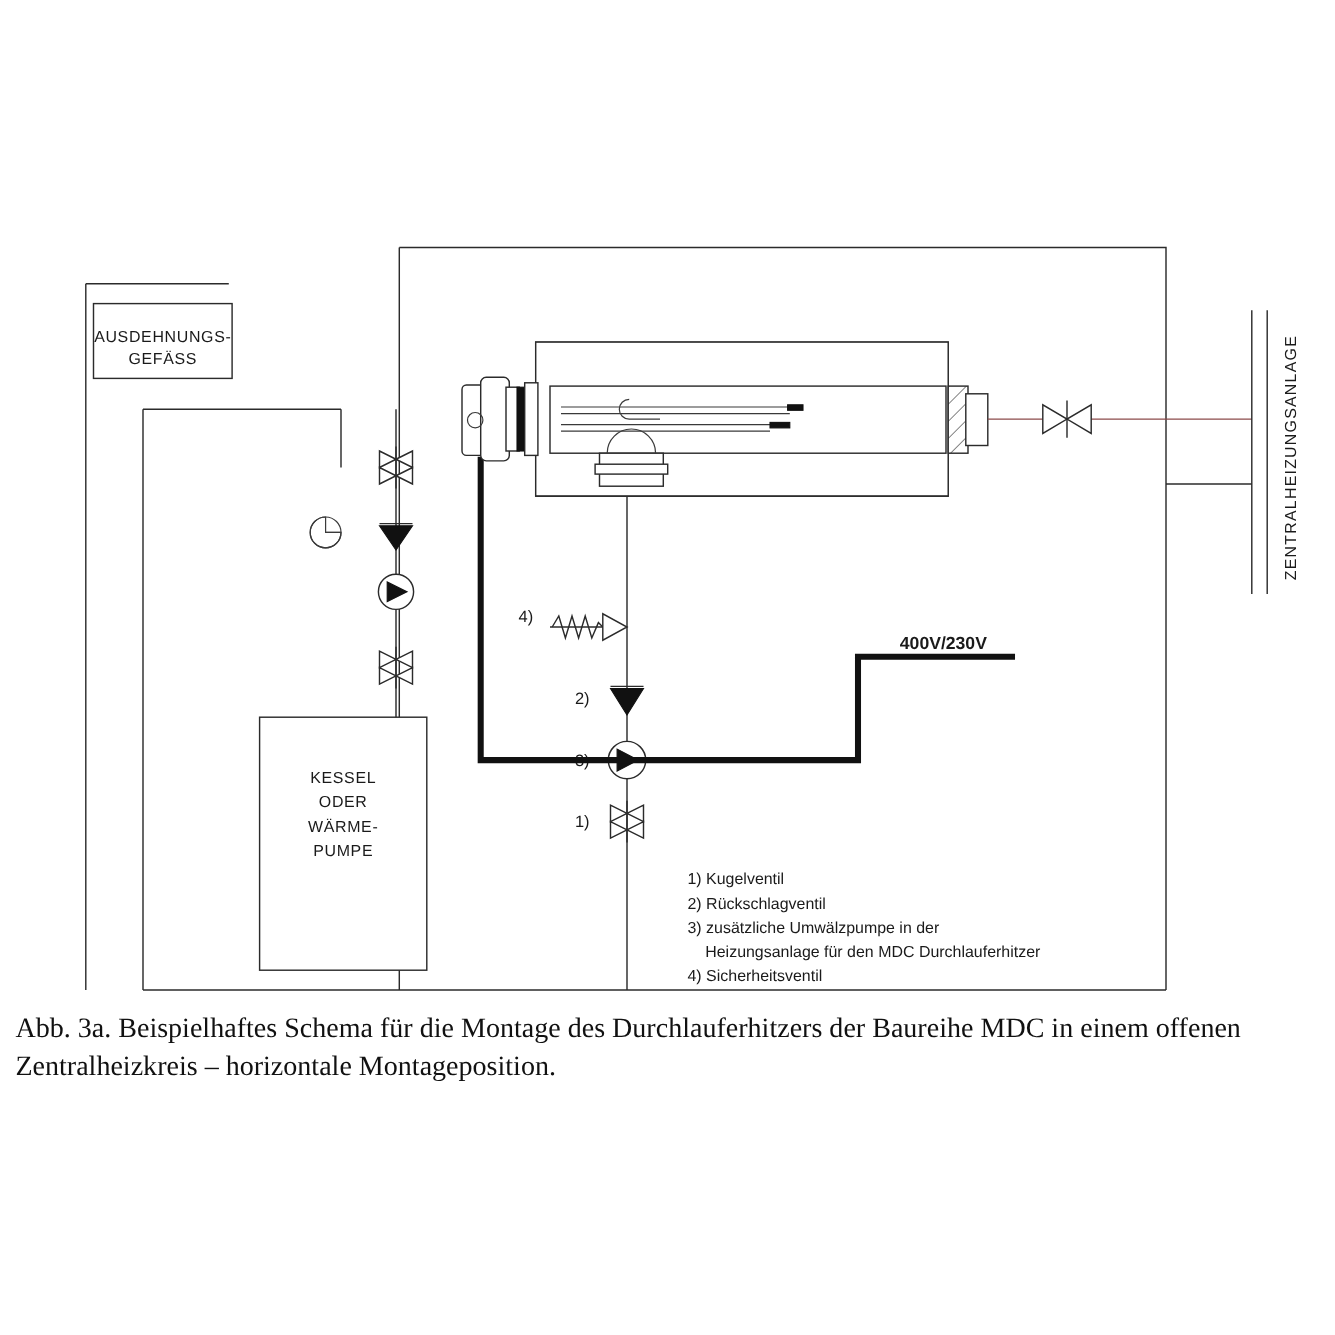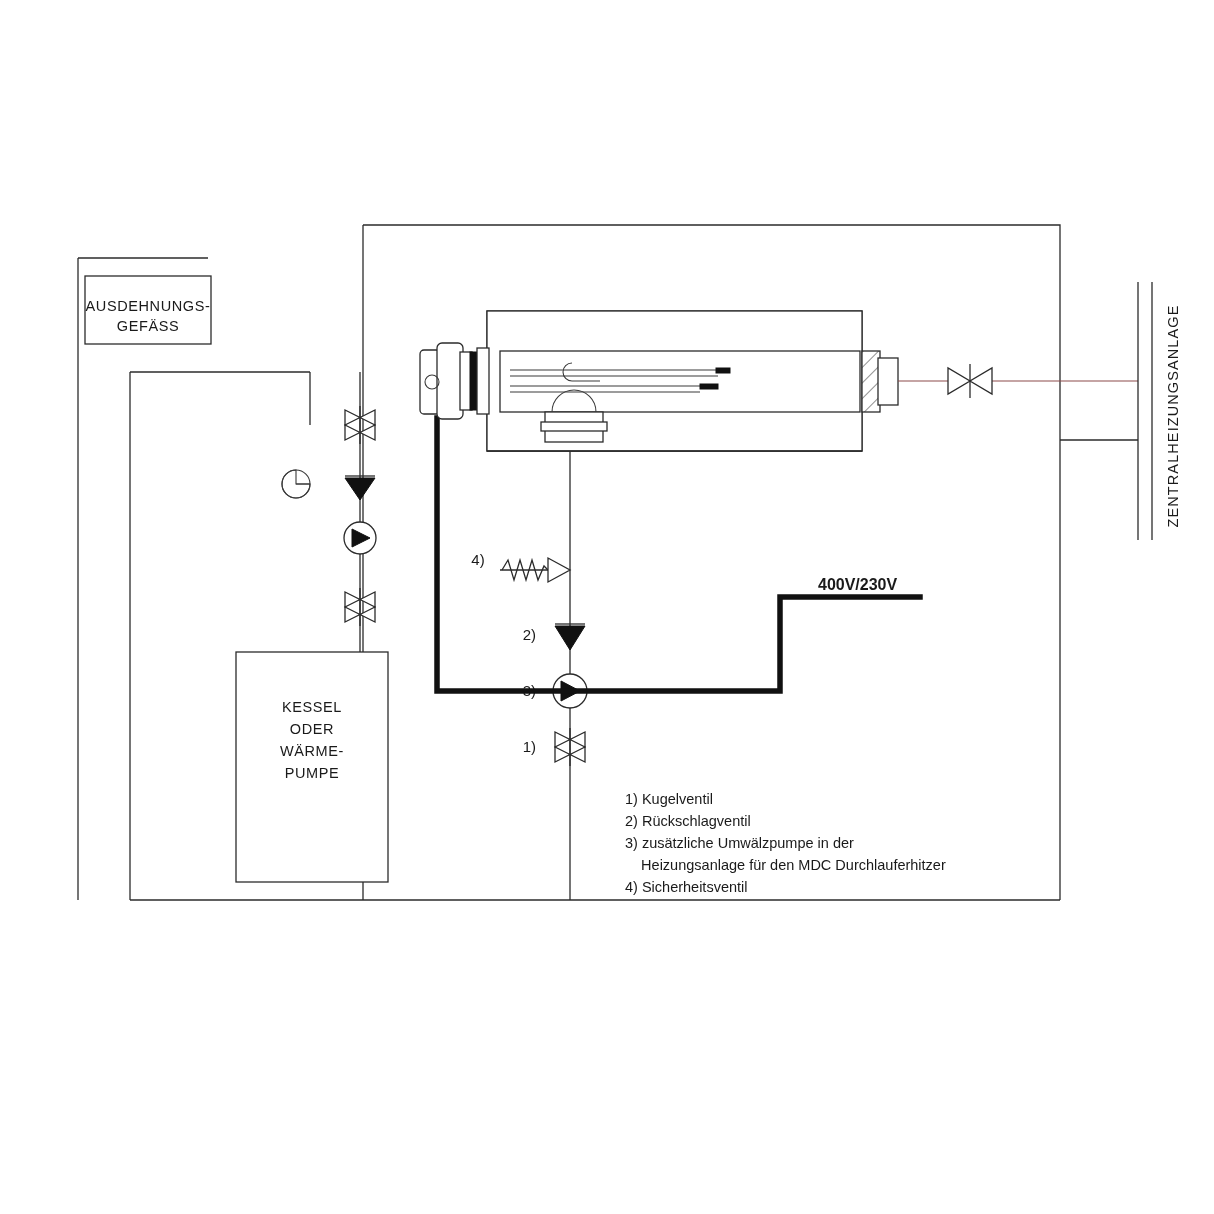--- a/index.html
+++ b/index.html
@@ -275,13 +275,14 @@
 
     <g>
       <text class="lbl-legend" x="625" y="804">1) Kugelventil</text>
       <text class="lbl-legend" x="625" y="826">2) Rückschlagventil</text>
       <text class="lbl-legend" x="625" y="848">3) zusätzliche Umwälzpumpe in der</text>
       <text class="lbl-legend" x="625" y="870" xml:space="preserve">    Heizungsanlage für den MDC Durchlauferhitzer</text>
       <text class="lbl-legend" x="625" y="892">4) Sicherheitsventil</text>
     </g>
   </svg>
 
+  <div class="cap">Abb. 3a. Beispielhaftes Schema für die Montage des Durchlauferhitzers der Baureihe MDC in einem offenen Zentralheizkreis – horizontale Montageposition.</div>
 </div>
 
 </body></html>

